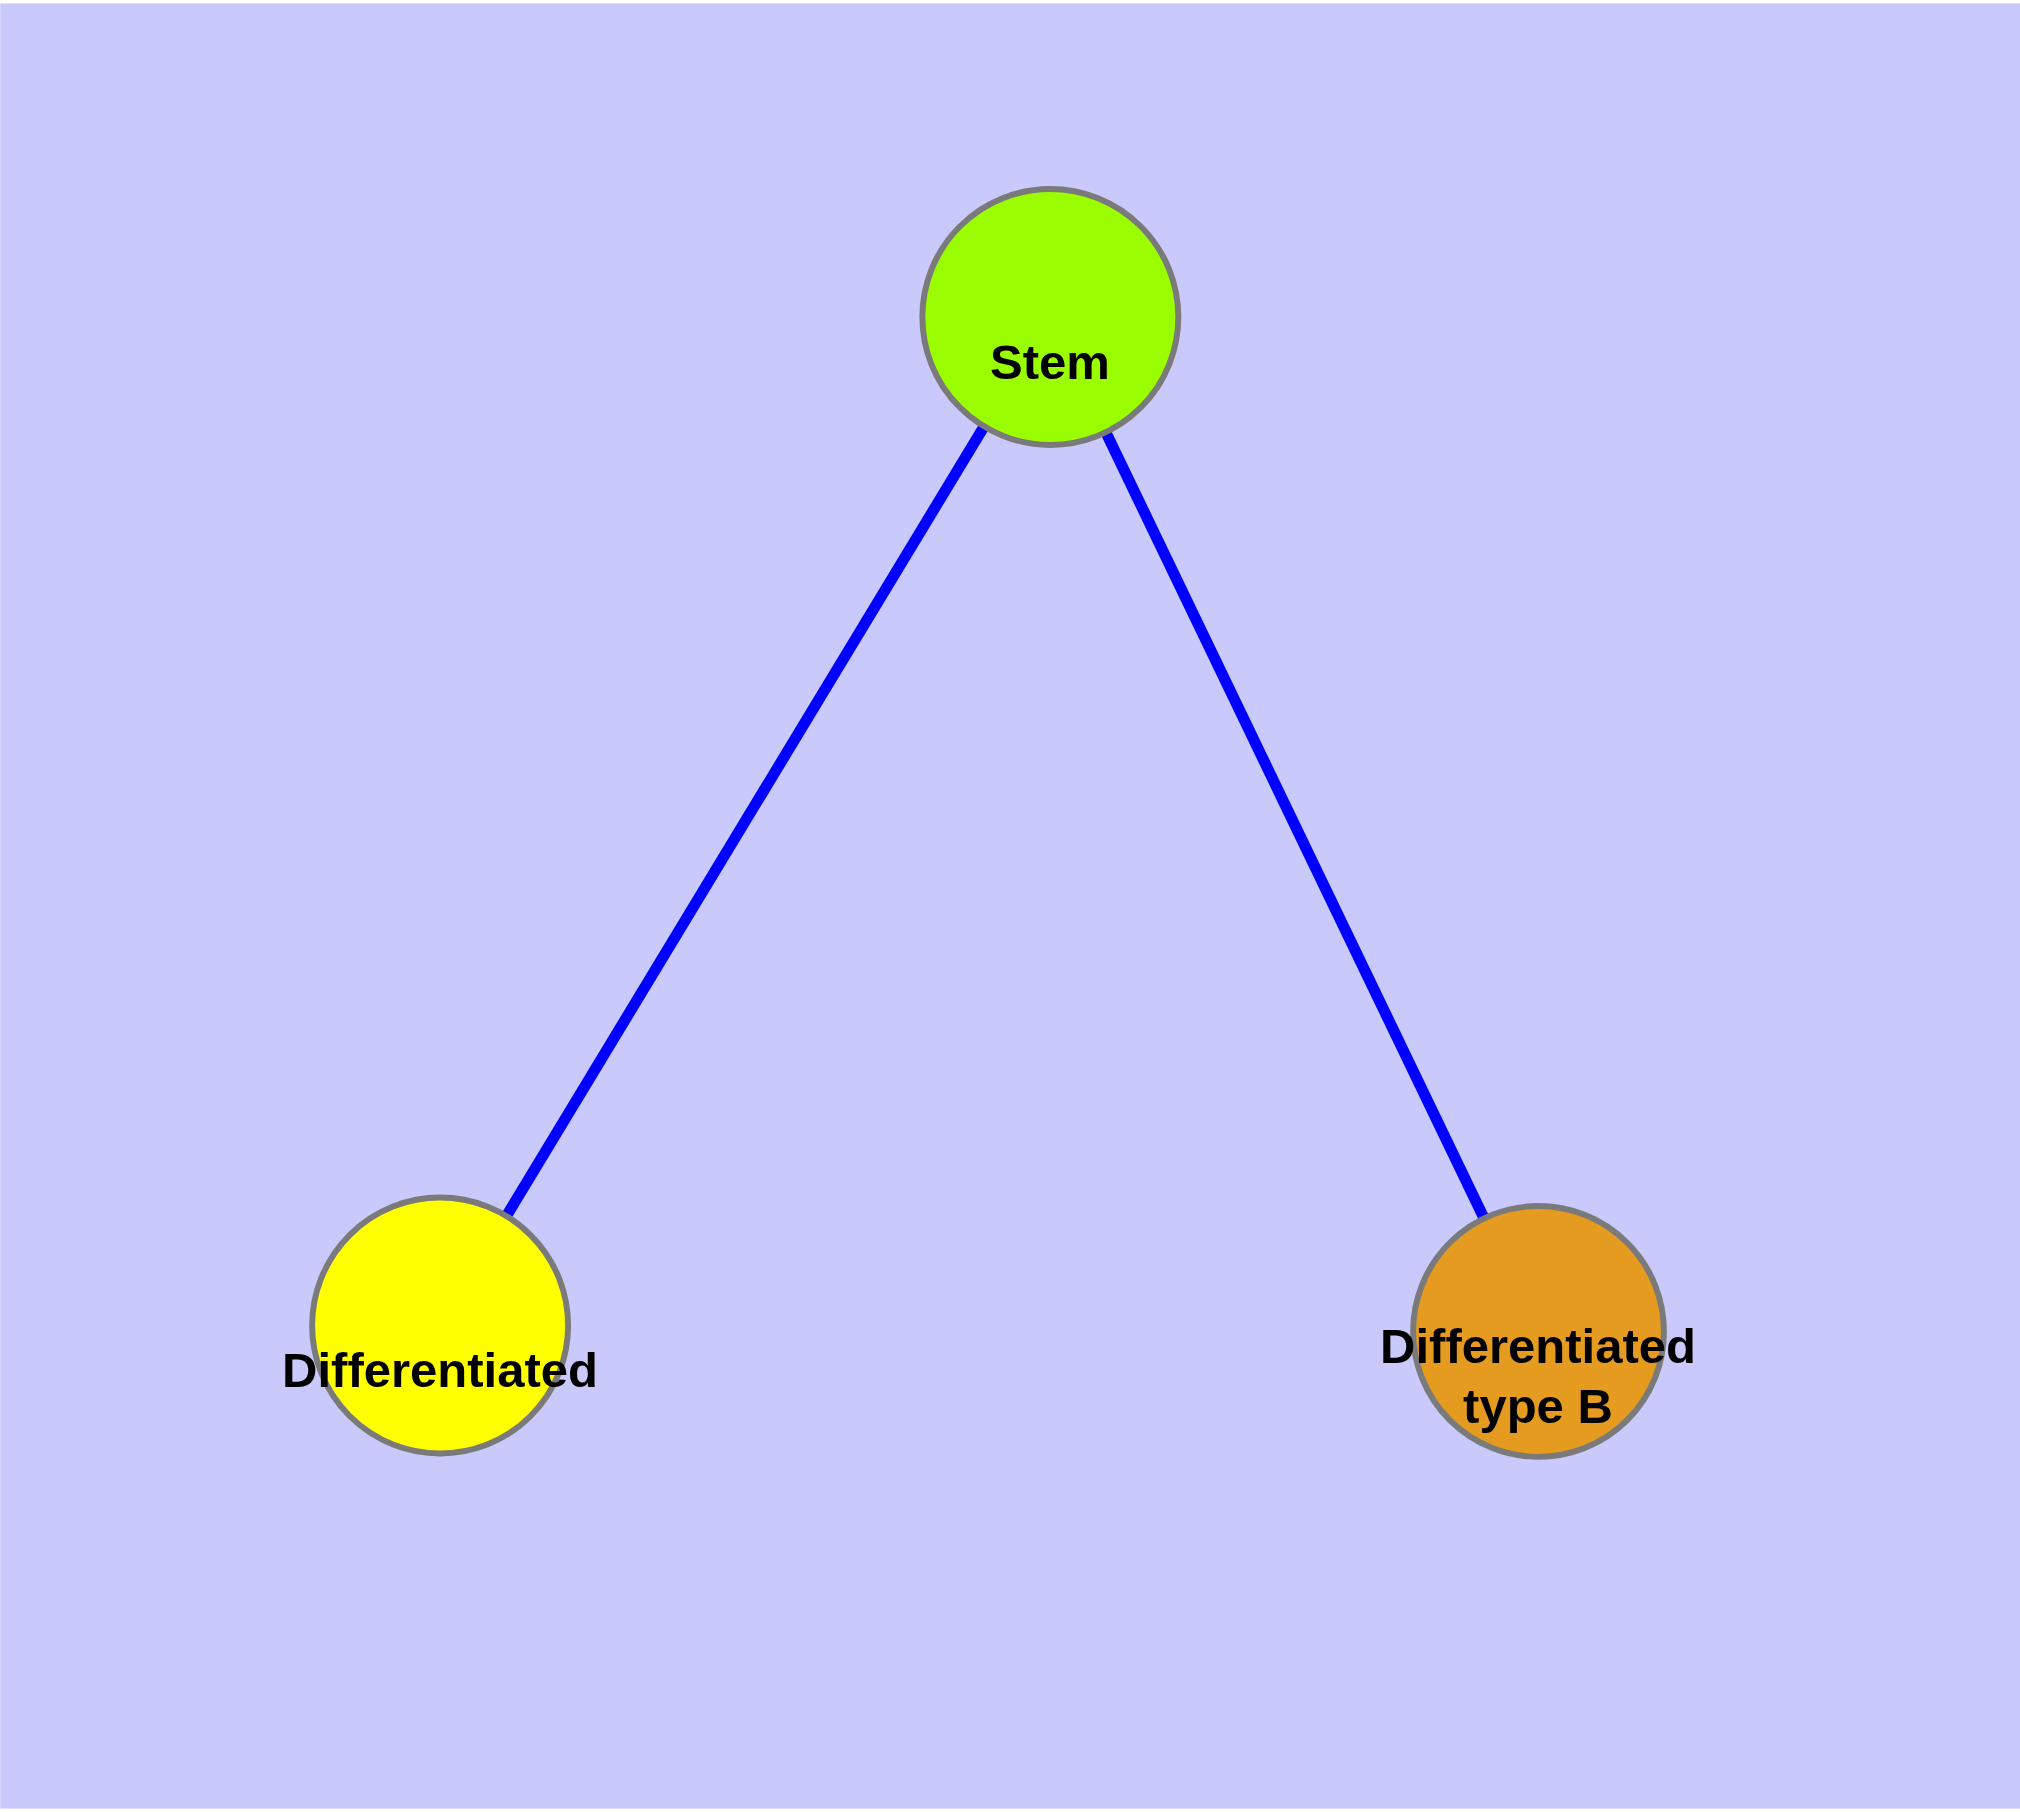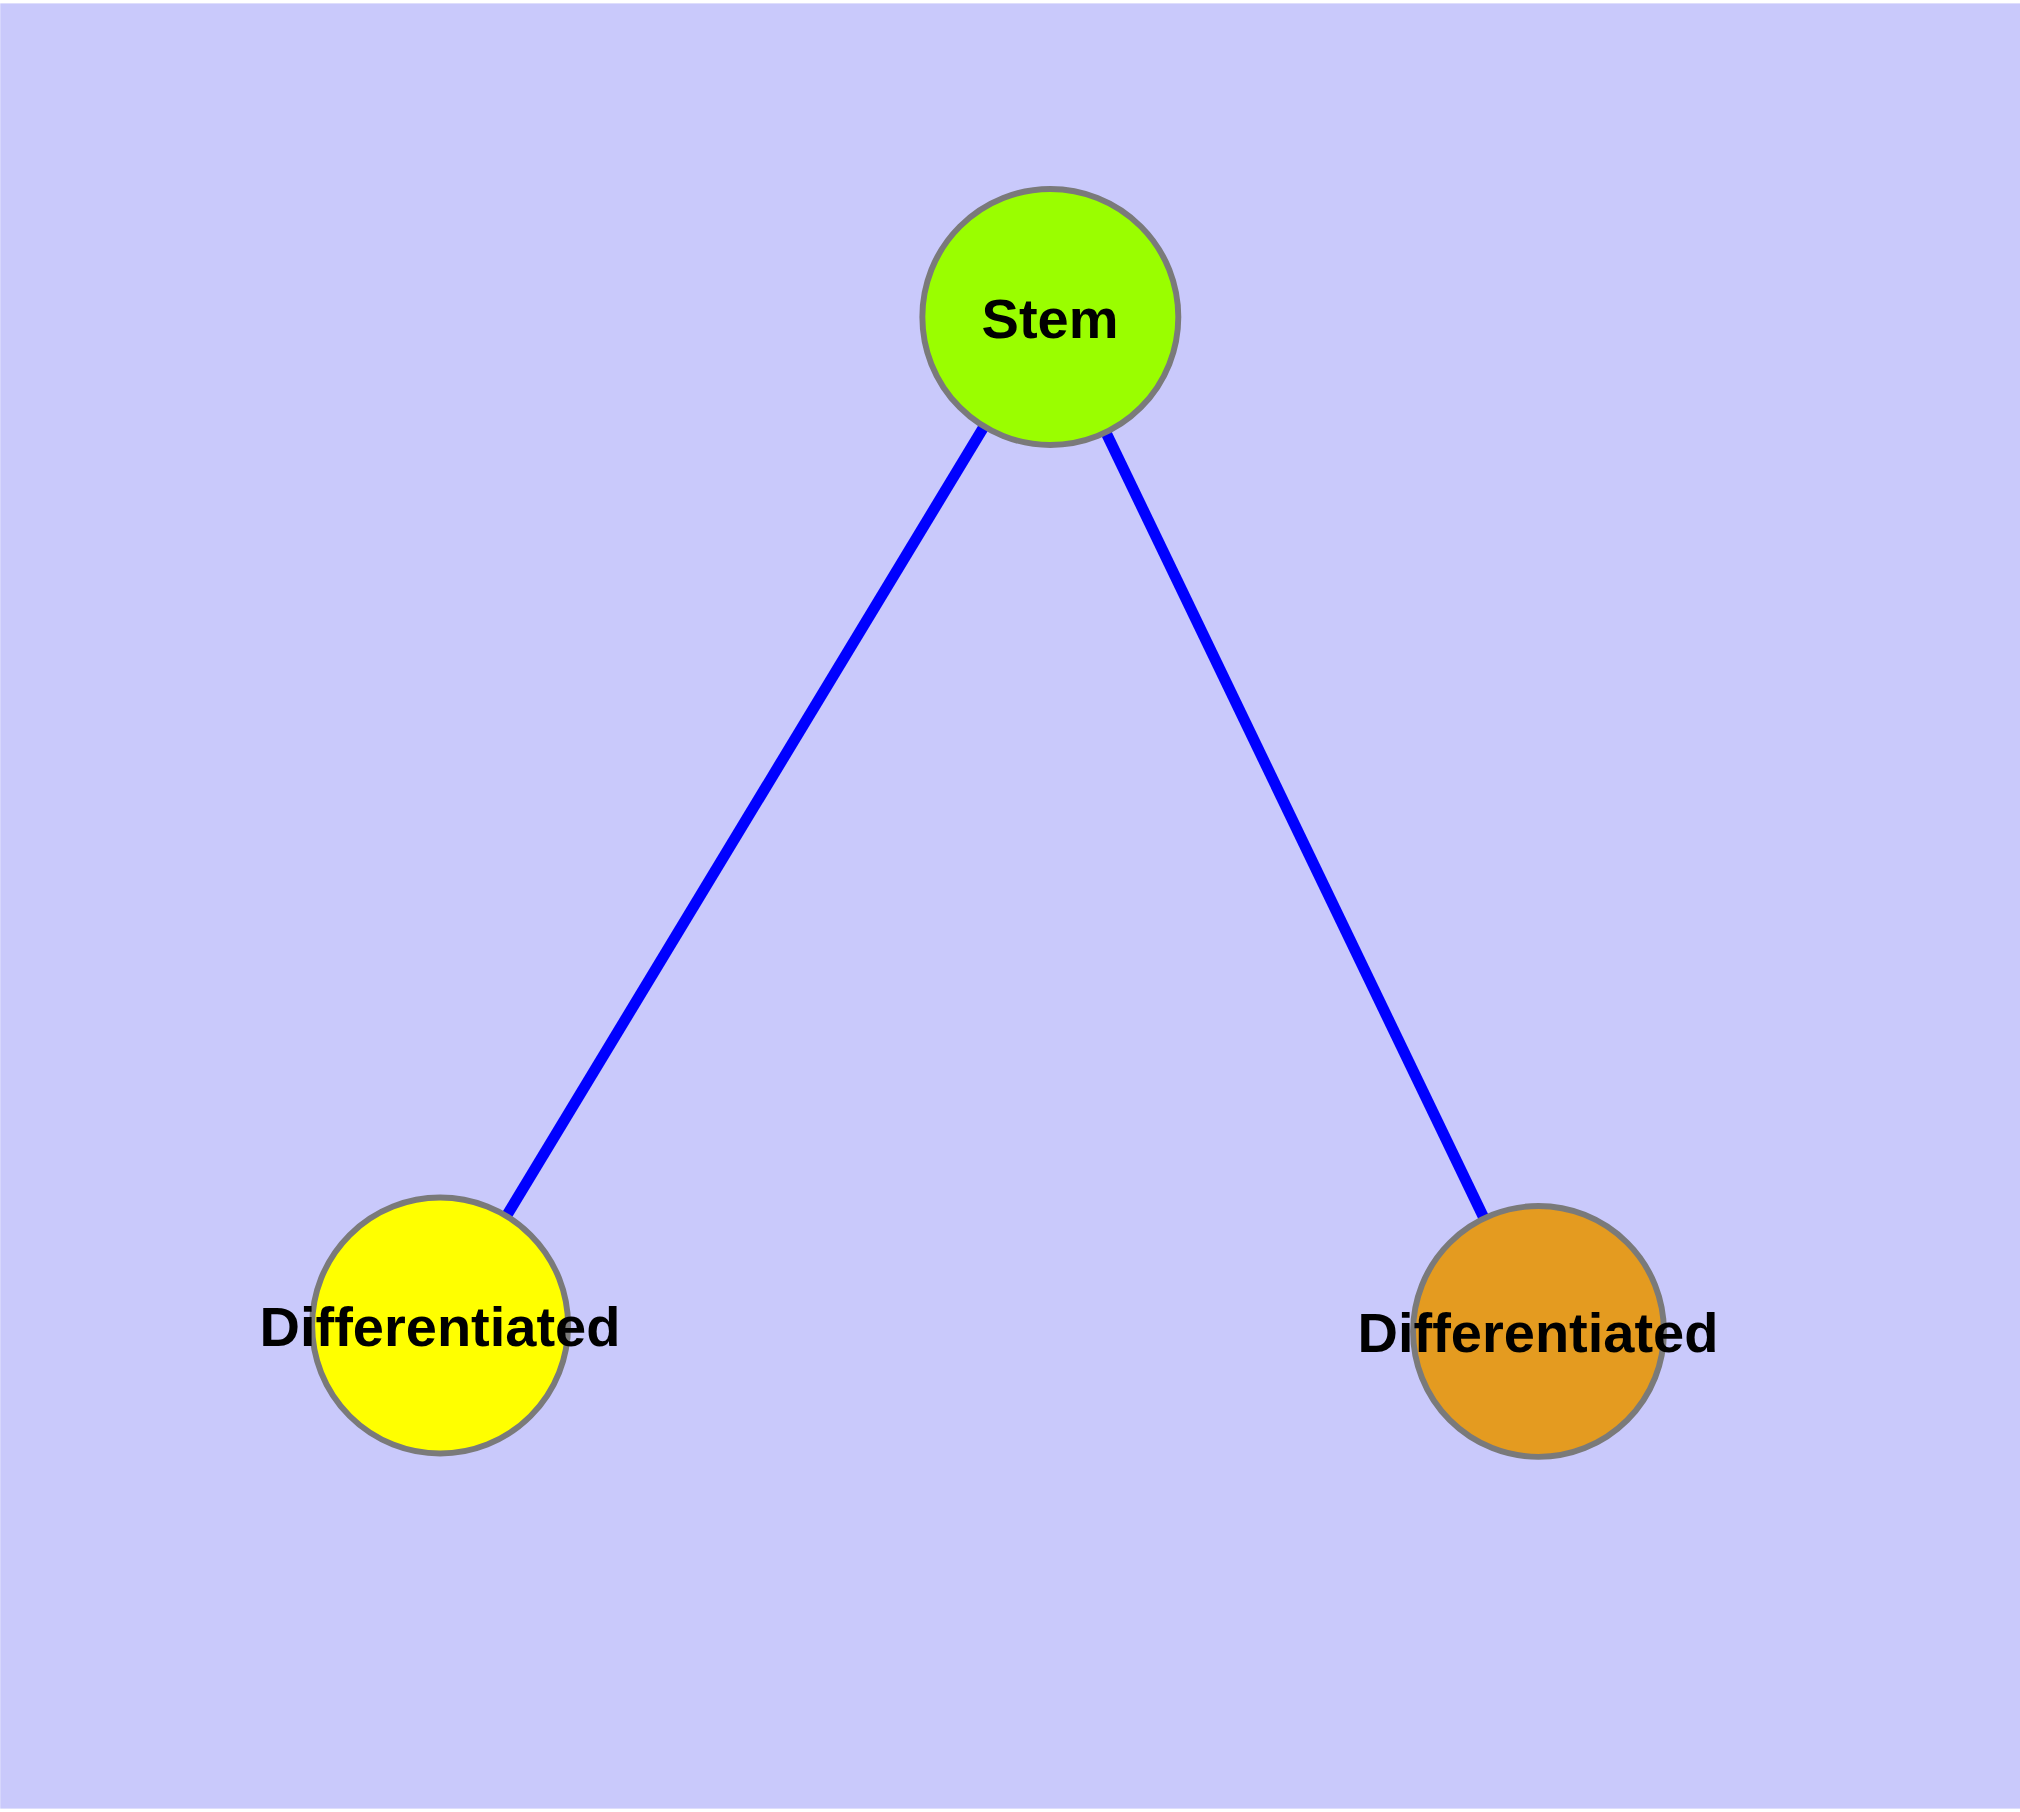--- a/index.html
+++ b/index.html
@@ -28,24 +28,25 @@
   }
   .node-circle {
     stroke-width: 7px;
   }
   .node-label {
     position: absolute;
     transform: translate(-50%, -50%);
     text-align: center;
     white-space: nowrap;
     color: #000000;
-    font-size: 56px;
+    font-size: 49px;
     font-weight: bold;
     line-height: 1.22;
     letter-spacing: 0;
+    margin-top: 44px;
   }
   .node-label .label-line {
     display: block;
   }
   .label-stem   { left: 1050px; top: 319px; }
   .label-type-a { left: 440px;  top: 1327px; }
   .label-type-b { left: 1538px; top: 1333px; }
 </style>
 </head>
 <body>
@@ -67,16 +68,17 @@
   <div class="node-label label-stem">
     <span class="label-line">Stem</span>
   </div>
 
   <div class="node-label label-type-a">
     <span class="label-line">Differentiated</span>
   </div>
 
   <div class="node-label label-type-b">
     <span class="label-line">Differentiated</span>
+    <span class="label-line">type B</span>
   </div>
 
 </div>
 
 
 </body></html>

